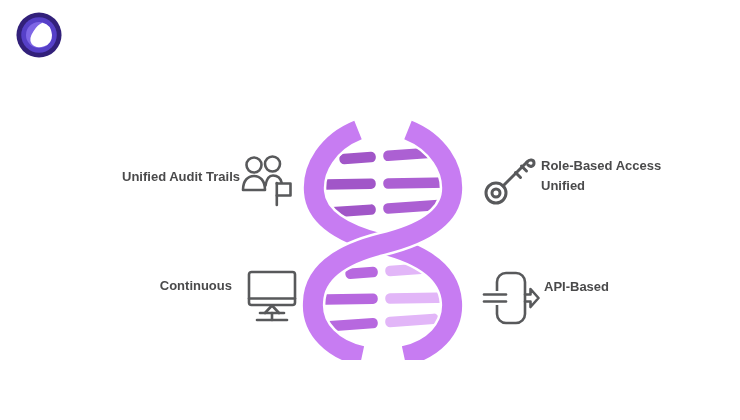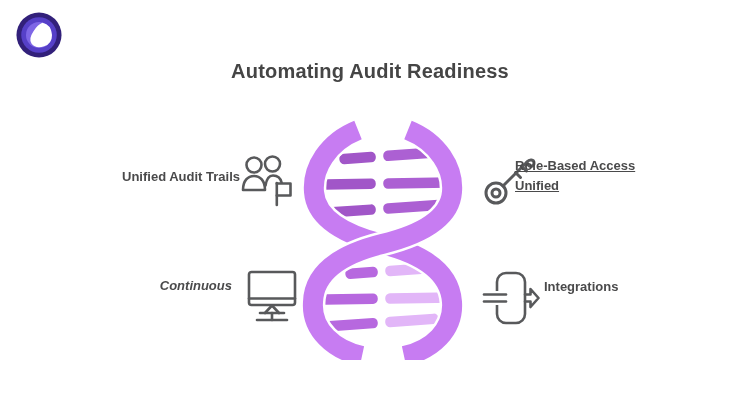--- a/index.html
+++ b/index.html
@@ -20,41 +20,40 @@
   .label{
     font-size:13px;font-weight:bold;color:#4a4a4b;line-height:19px;
   }
   .label span{display:block;}
   .label.right-align{text-align:right;}
   .icon{position:absolute;}
   
   .label-tl{position:absolute;left:68px;top:168px;width:172px;line-height:17px;}
   .icon-tl {left:238px;top:151px;width:56px;height:58px;}
   .icon-tr {left:483px;top:150px;width:54px;height:58px;}
-  .label-tr{position:absolute;left:515px;top:156px;width:160px;line-height:20px;text-decoration:underline;}
-  .label-bl{position:absolute;left:60px;top:277px;width:172px;line-height:18px;font-style:italic;}
+  .label-tr{position:absolute;left:541px;top:156px;width:160px;line-height:20px;}
+  .label-bl{position:absolute;left:60px;top:277px;width:172px;line-height:18px;}
   .icon-bl {left:242px;top:269px;width:60px;height:58px;}
   .icon-br {left:482px;top:268px;width:58px;height:60px;}
   .label-br{position:absolute;left:544px;top:277px;width:160px;line-height:20px;}
 </style>
 </head>
 <body>
 
 <div class="stage">
 
   <div class="logo">
     <svg viewBox="0 0 60 60" width="52" height="52">
       <circle cx="30" cy="30" r="26" fill="#32207a"></circle>
       <circle cx="30" cy="30" r="20.5" fill="#5640c8"></circle>
       <circle cx="30" cy="30" r="15" fill="#7e66e6"></circle>
       <path d="M34 16 Q44 18 45 30 Q45 40 36 43 Q26 46 21.5 40 Q17.5 35 23.5 26 Q28.5 18 34 16 Z" fill="#ffffff"></path>
     </svg>
   </div>
 
-  <h1 class="title">Automating Audit Readiness</h1>
 
   <svg class="helix" viewBox="0 0 170 240">
 
     <g stroke="#ffffff" stroke-width="2.5">
       <g transform="rotate(-4 95 35.5)">
         <rect x="40" y="29" width="39" height="13" rx="6" fill="#a156c8"></rect>
         <rect x="84" y="29" width="66" height="13" rx="6" fill="#ac60d3"></rect>
       </g>
       <g transform="rotate(-1 89 63.5)">
         <rect x="21" y="57" width="58" height="13" rx="6" fill="#a156c8"></rect>
@@ -143,17 +142,17 @@
       <svg viewBox="0 0 58 60" width="58" height="60" fill="none" stroke-linecap="round" stroke-linejoin="round">
         <rect x="15" y="5" width="28" height="50" rx="9" stroke="#58595b" stroke-width="2.6"></rect>
         <path d="M2 26.5 H 24" stroke="#ffffff" stroke-width="7"></path>
         <path d="M2 33.5 H 24" stroke="#ffffff" stroke-width="7"></path>
         <path d="M2 26.5 H 24" stroke="#58595b" stroke-width="2.6"></path>
         <path d="M2 33.5 H 24" stroke="#58595b" stroke-width="2.6"></path>
         <path d="M43 26.5 H 48.5 V 21 L 56.5 30 L 48.5 39 V 33.5 H 43" stroke="#58595b" stroke-width="2.6"></path>
       </svg>
     </div>
     <div class="label label-br">
-      <span>Integrations</span>
+      <span>API-Based</span>
     </div>
   </div>
 
 </div>
 
 </body></html>

